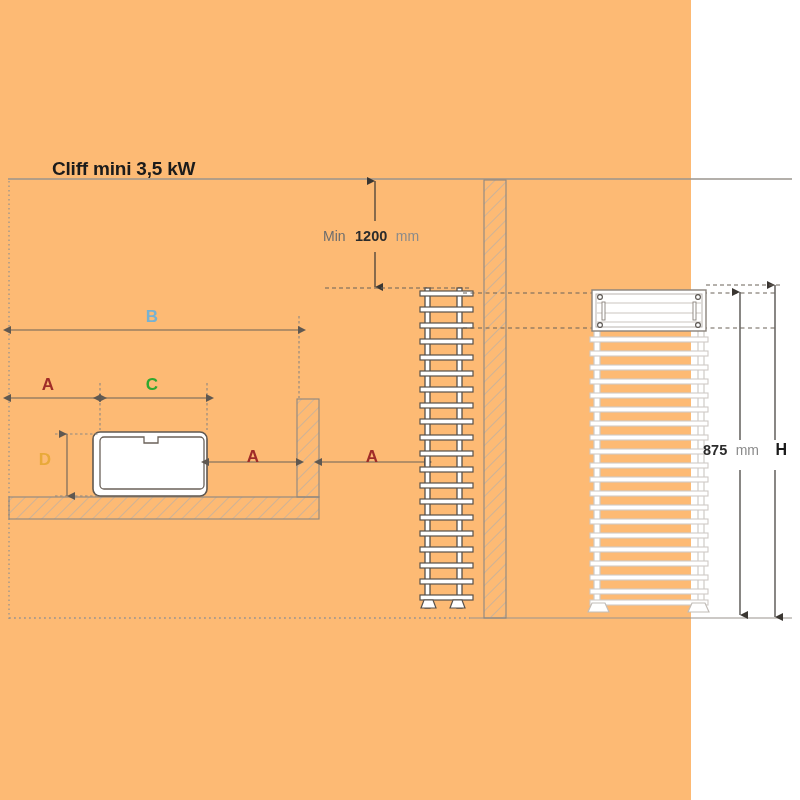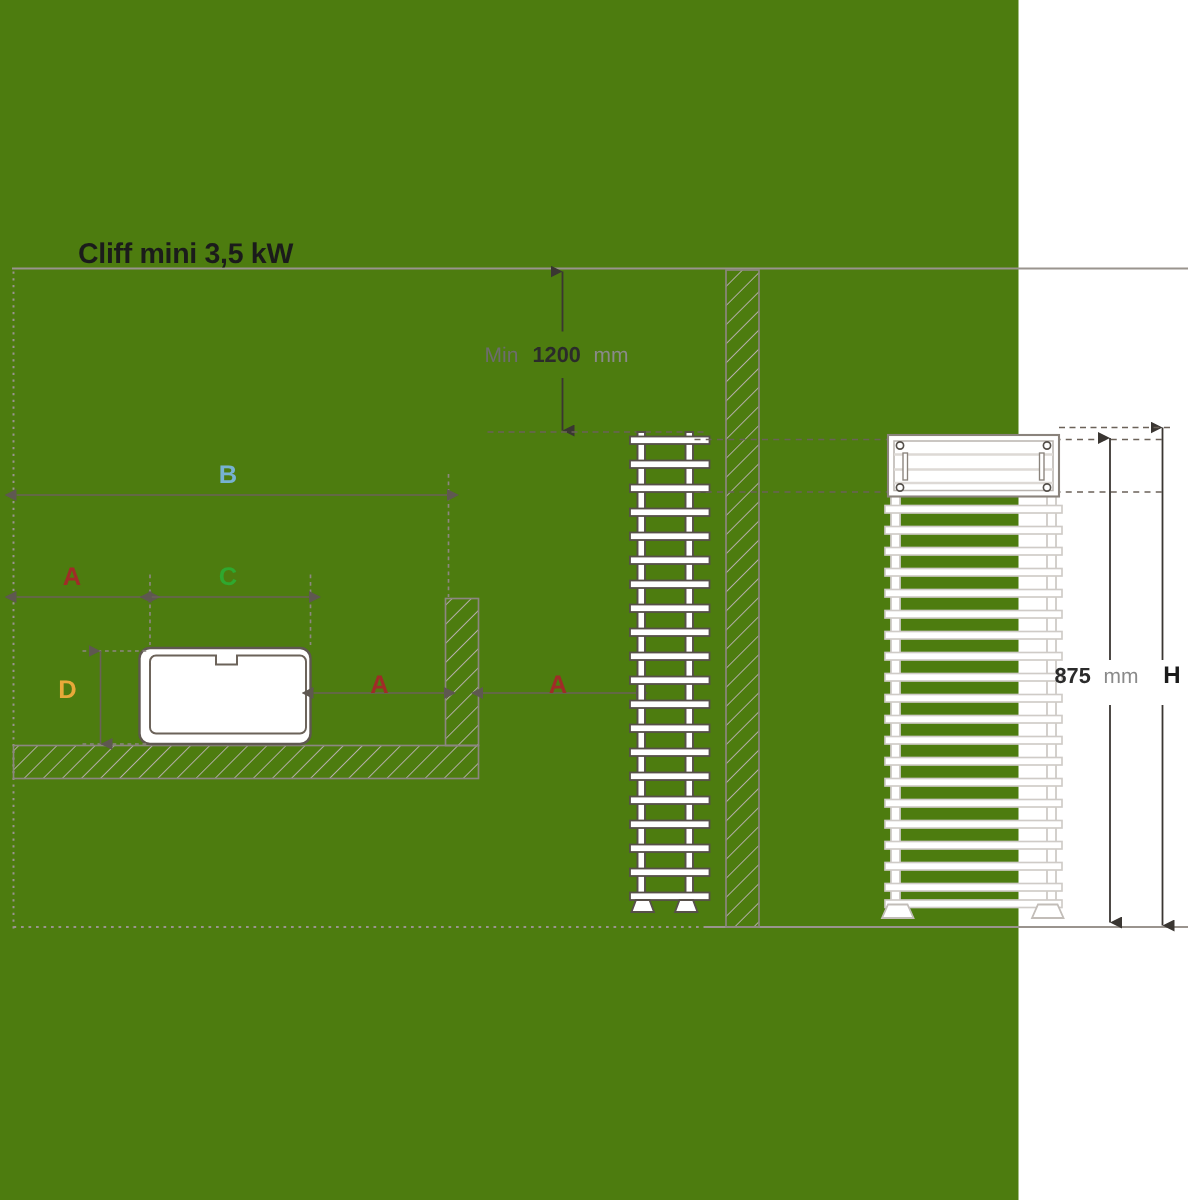--- a/index.html
+++ b/index.html
@@ -11,21 +11,22 @@
   body {
     width: 800px;
     height: 800px;
     font-family: "Liberation Sans", sans-serif;
     overflow: hidden;
   }
   #stage {
     position: relative;
     width: 679px;
     height: 800px;
-    background: #4d7c0f;
+    background: #fdba74;
+    padding-left: 12px;
   }
   #stage svg {
     position: absolute;
     top: 0;
     left: 0;
     display: block;
   }
   .title-text {
     font-family: "Liberation Sans", sans-serif;
     font-size: 19px;

